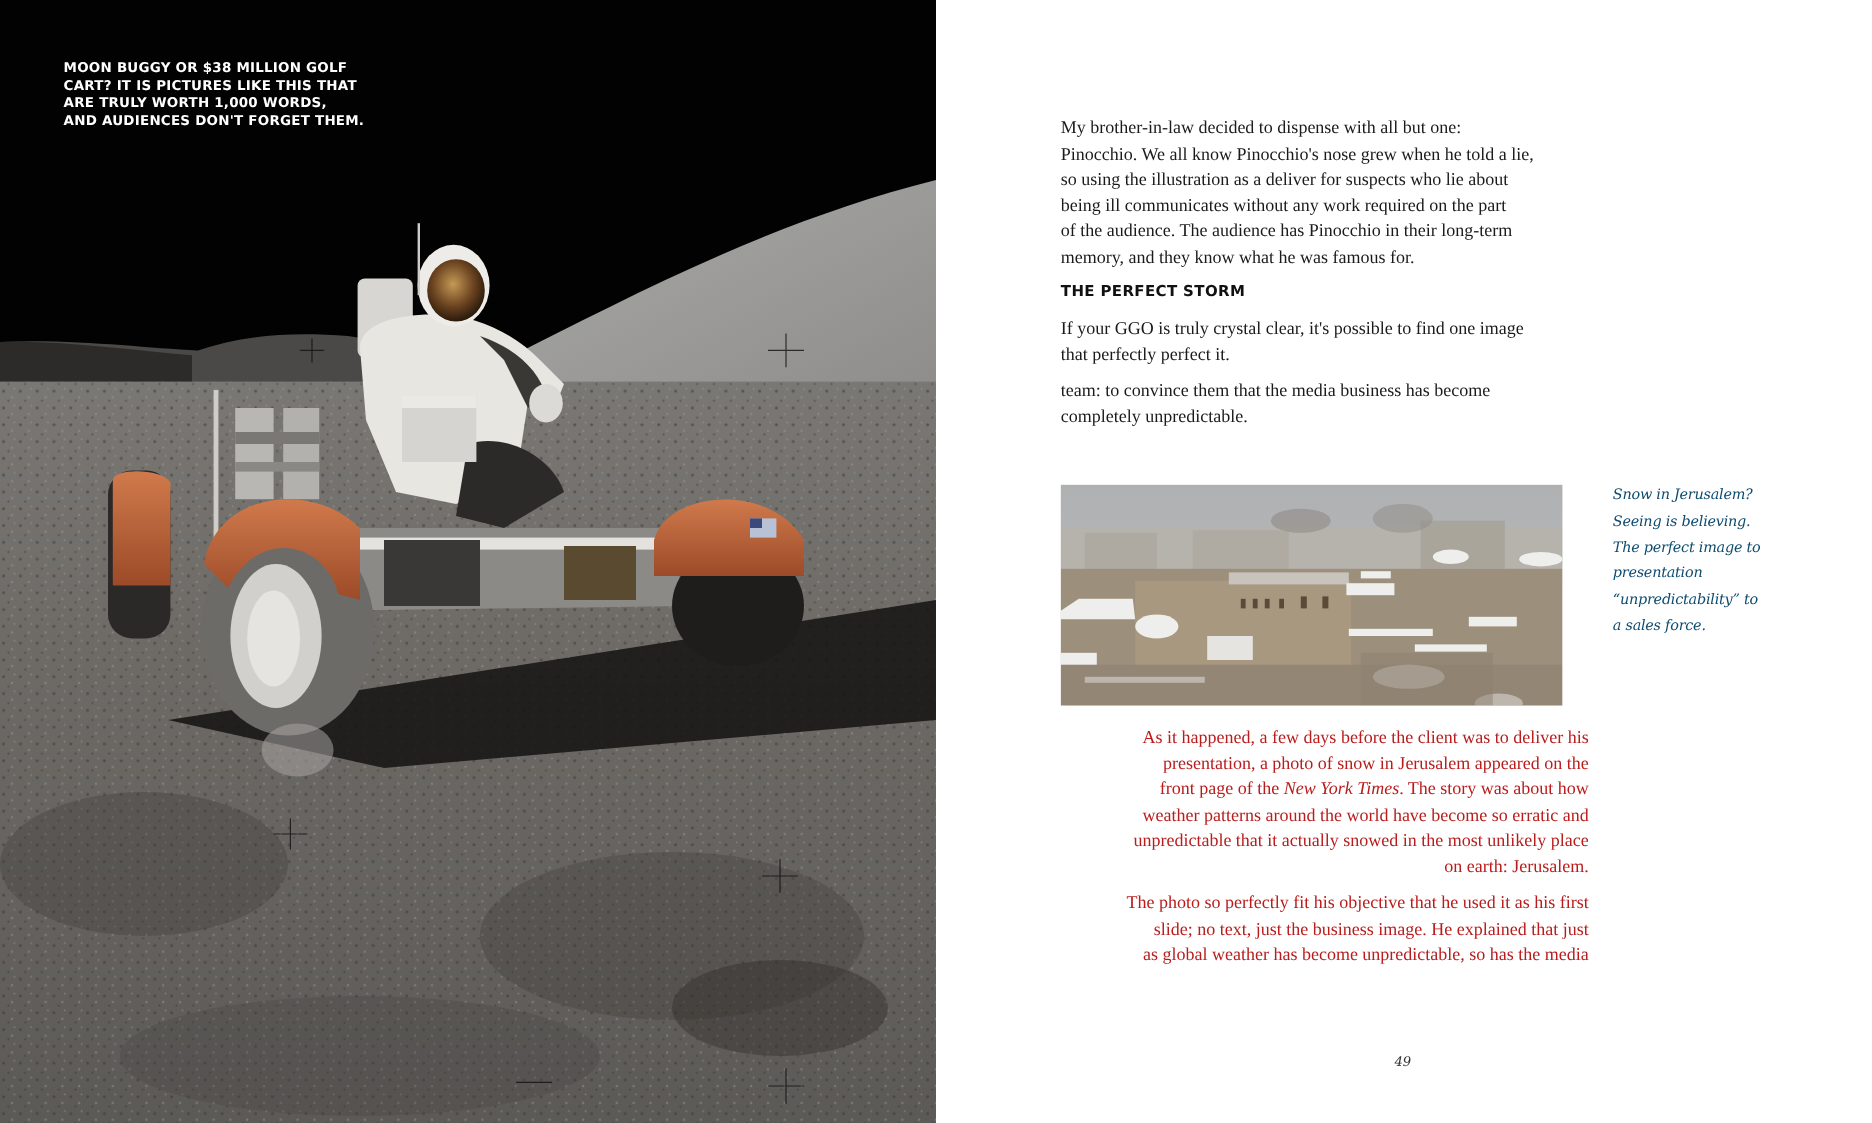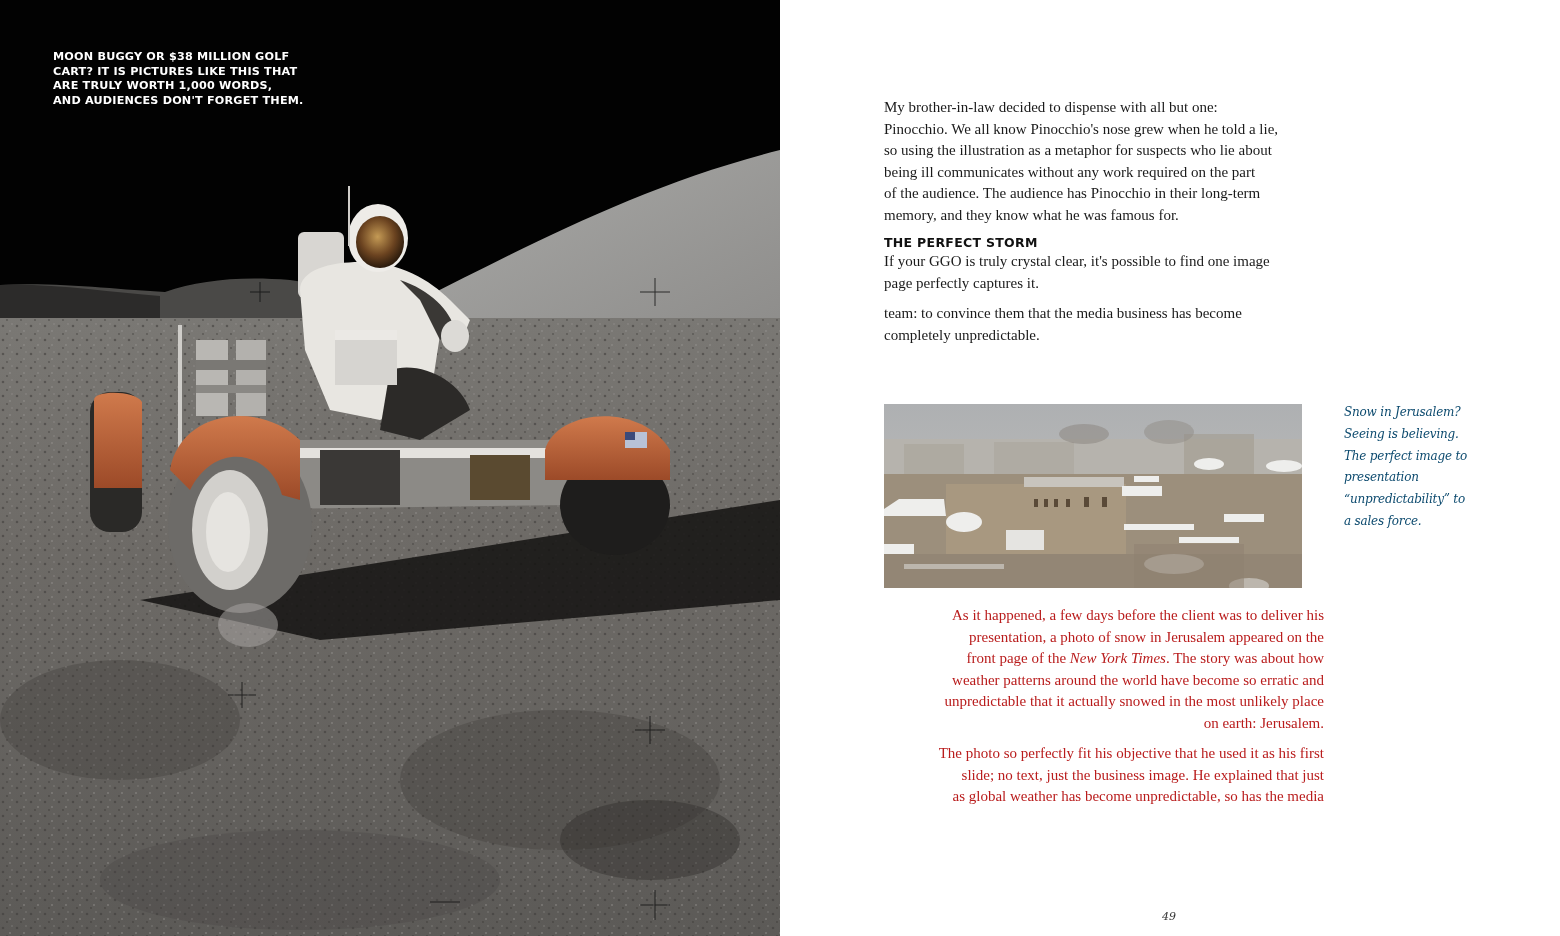--- a/index.html
+++ b/index.html
@@ -42,20 +42,21 @@
   .para { margin-bottom: 9px; }
 
   .section-heading {
     font-family: "DejaVu Sans", sans-serif;
     font-weight: bold;
     font-size: 12.5px;
     letter-spacing: 0.3px;
     color: #111;
     line-height: 16px;
     margin-top: 2px;
+    margin-bottom: 13px;
   }
 
   .jerusalem-photo {
     position: absolute; left: 104px; top: 404px; width: 418px; height: 184px;
     overflow: hidden; background: #b9b7b1;
   }
   .jerusalem-photo svg { display: block; width: 418px; height: 184px; }
 
   .side-caption {
     position: absolute; left: 564px; top: 402px; width: 140px;
@@ -75,21 +76,21 @@
     font-size: 15px;
     line-height: 21.5px;
     text-align: right;
   }
   .text-column-2 .line { display: block; white-space: nowrap; }
   .text-column-2 em { font-style: italic; }
 
   .page-number {
     position: absolute; left: 382px; top: 878px;
     font-family: "DejaVu Serif", serif; font-style: italic;
-    font-size: 11px; color: #333; margin-top: 32px;
+    font-size: 11px; color: #333;
   }
 </style>
 </head>
 <body>
 
 <div class="left-page">
   <div class="moon-photo">
     <svg viewBox="0 0 780 936" xmlns="http://www.w3.org/2000/svg">
       <defs>
         <linearGradient id="ground" x1="0" y1="0" x2="0" y2="1">
@@ -201,31 +202,31 @@
     <span>AND AUDIENCES DON'T FORGET THEM.</span>
   </div>
 </div>
 
 <div class="right-page">
 
   <div class="text-column">
     <div class="para">
       <span class="line">My brother-in-law decided to dispense with all but one:</span>
       <span class="line">Pinocchio. We all know Pinocchio's nose grew when he told a lie,</span>
-      <span class="line">so using the illustration as a metaphor for suspects who lie about</span>
+      <span class="line">so using the illustration as a deliver for suspects who lie about</span>
       <span class="line">being ill communicates without any work required on the part</span>
       <span class="line">of the audience. The audience has Pinocchio in their long-term</span>
       <span class="line">memory, and they know what he was famous for.</span>
     </div>
 
     <div class="section-heading">THE PERFECT STORM</div>
 
     <div class="para">
       <span class="line">If your GGO is truly crystal clear, it's possible to find one image</span>
-      <span class="line">page perfectly captures it.</span>
+      <span class="line">that perfectly perfect it.</span>
     </div>
 
     <div class="para">
       <span class="line">team: to convince them that the media business has become</span>
       <span class="line">completely unpredictable.</span>
     </div>
   </div>
 
   <div class="jerusalem-photo">
     <svg viewBox="0 0 418 184" xmlns="http://www.w3.org/2000/svg" preserveAspectRatio="none">

